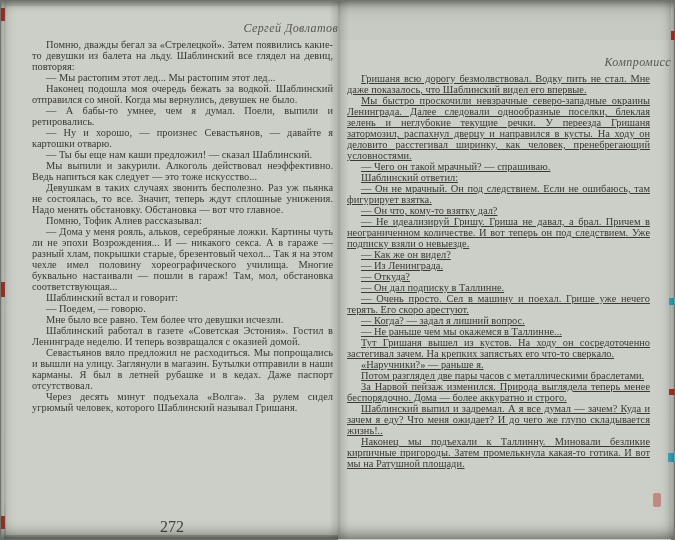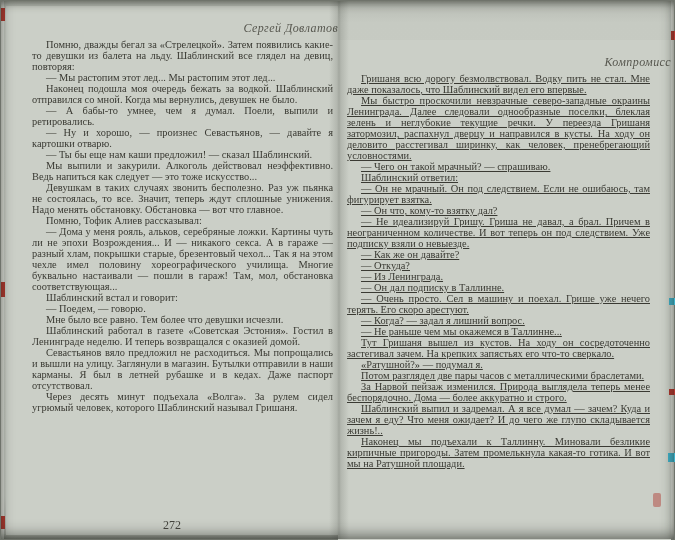--- a/index.html
+++ b/index.html
@@ -25,21 +25,21 @@
   .text-col {
     position: absolute; top: 33px; height: 476px; overflow: hidden;
     font-size: 10.4px; line-height: 11px; color: #3a3a33;
     text-align: justify;
   }
   .page-left  .text-col { left: 26px; width: 301px; }
   .page-right .text-col { left: 9px;  width: 303px; text-decoration: underline; }
   .para { margin: 0; text-indent: 14px; }
   .page-number {
     position: absolute; top: 512px; left: 0; width: 100%;
-    text-align: center; font-size: 12px; color: #44443d;
+    text-align: center; font-size: 16px; color: #44443d;
   }
   .gutter-shadow {
     position: absolute; top: 0; left: 328px; width: 20px; height: 100%;
     background: linear-gradient(90deg, rgba(70,74,66,0) 0%, rgba(70,74,66,0.18) 40%, rgba(70,74,66,0.30) 50%, rgba(70,74,66,0.18) 60%, rgba(70,74,66,0) 100%);
   }
   .edge-strip { position: absolute; top: 0; height: 100%; background: #e4e6e0; opacity: 0.7; }
   .edge-left  { left: 0; width: 3px; }
   .edge-right { right: 0; width: 3px; }
   .vignette {
     position: absolute; inset: 0; pointer-events: none;
@@ -90,29 +90,29 @@
   <div class="page page-right" style="background: rgb(203, 207, 199);">
     <div class="running-head">Компромисс</div>
     <div class="text-col">
         <p class="para">Гришаня всю дорогу безмолвствовал. Водку пить не стал. Мне даже показалось, что Шаблинский видел его впервые.</p>
         <p class="para">Мы быстро проскочили невзрачные северо-западные окраины Ленинграда. Далее следовали однообразные поселки, блеклая зелень и неглубокие текущие речки. У переезда Гришаня затормозил, распахнул дверцу и направился в кусты. На ходу он деловито расстегивал ширинку, как человек, пренебрегающий условностями.</p>
         <p class="para">— Чего он такой мрачный? — спрашиваю.</p>
         <p class="para">Шаблинский ответил:</p>
         <p class="para">— Он не мрачный. Он под следствием. Если не ошибаюсь, там фигурирует взятка.</p>
         <p class="para">— Он что, кому-то взятку дал?</p>
         <p class="para">— Не идеализируй Гришу. Гриша не давал, а брал. Причем в неограниченном количестве. И вот теперь он под следствием. Уже подписку взяли о невыезде.</p>
-        <p class="para">— Как же он давайте?</p>
+        <p class="para">— Как же он видел?</p>
+        <p class="para">— Из Ленинграда.</p>
         <p class="para">— Откуда?</p>
-        <p class="para">— Из Ленинграда.</p>
         <p class="para">— Он дал подписку в Таллинне.</p>
         <p class="para">— Очень просто. Сел в машину и поехал. Грише уже нечего терять. Его скоро арестуют.</p>
         <p class="para">— Когда? — задал я лишний вопрос.</p>
         <p class="para">— Не раньше чем мы окажемся в Таллинне...</p>
         <p class="para">Тут Гришаня вышел из кустов. На ходу он сосредоточенно застегивал зачем. На крепких запястьях его что-то сверкало.</p>
-        <p class="para">«Ратушной?» — подумал я.</p>
+        <p class="para">«Наручники?» — раньше я.</p>
         <p class="para">Потом разглядел две пары часов с металлическими браслетами.</p>
         <p class="para">За Нарвой пейзаж изменился. Природа выглядела теперь менее беспорядочно. Дома — более аккуратно и строго.</p>
         <p class="para">Шаблинский выпил и задремал. А я все думал — зачем? Куда и зачем я еду? Что меня ожидает? И до чего же глупо складывается жизнь!..</p>
         <p class="para">Наконец мы подъехали к Таллинну. Миновали безликие кирпичные пригороды. Затем промелькнула какая-то готика. И вот мы на Ратушной площади.</p>
       </div>
     <div class="page-number">273</div>
   </div>
 
   <div class="gutter-shadow"></div>
   <div class="edge-strip edge-left"></div>

